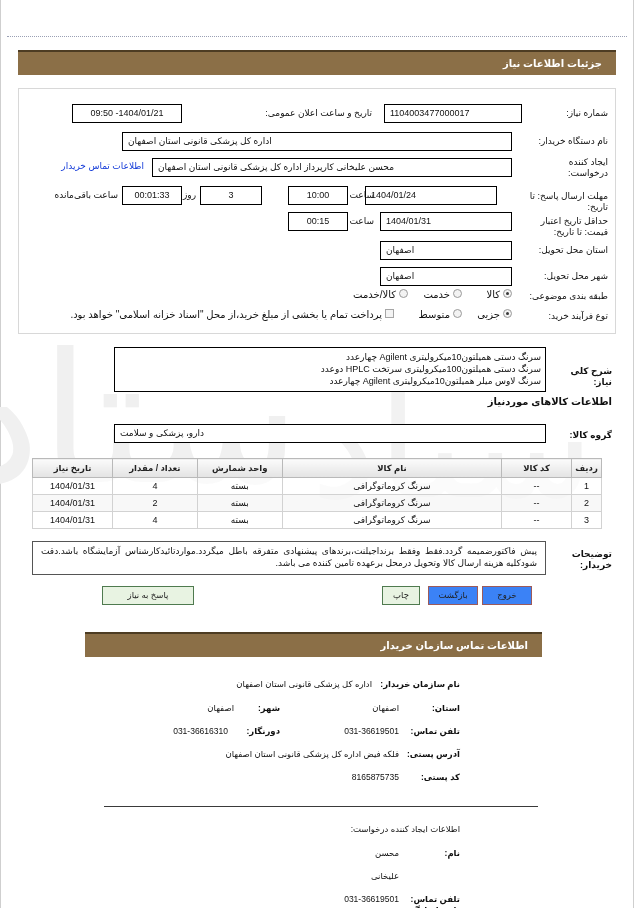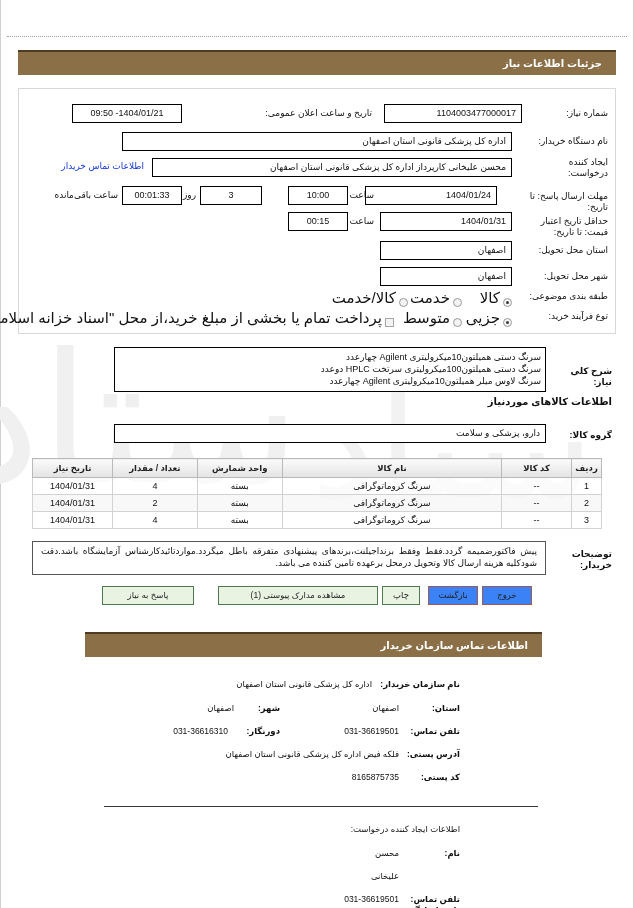--- a/index.html
+++ b/index.html
@@ -103,21 +103,21 @@
     white-space: pre-line;
   }
   .lbl-b { font-weight: bold; }
   .fld {
     position: absolute;
     border: 1px solid #000;
     background: #fff;
     font-size: 9px;
     color: #111;
     padding: 2px 5px 2px 5px;
-    text-align: right;
+    text-align: left;
     line-height: 13px;
     z-index: 4;
     overflow: hidden;
     white-space: nowrap;
   }
   .fld.center { text-align: center; }
   .fld.multi { white-space: pre-line; line-height: 12px; text-align: right; }
   .inline-txt {
     position: absolute;
     font-size: 9px;
@@ -131,23 +131,23 @@
     z-index: 5;
     white-space: nowrap;
     cursor: pointer;
   }
 
   
   .radio-wrap {
     position: absolute;
     z-index: 5;
     display: flex;
-    align-items: flex-end;
+    align-items: flex-start;
     gap: 3px;
-    font-size: 15px;
+    font-size: 10px;
     white-space: nowrap;
   }
   .radio {
     width: 9px; height: 9px;
     border-radius: 50%;
     border: 1px solid #9a9a9a;
     background: #f3f3f3;
     display: inline-block;
     position: relative;
     flex: 0 0 auto;
@@ -369,21 +369,20 @@
         <td>1404/01/31</td>
       </tr>
     </tbody>
   </table>
 
   <div class="lbl lbl-b" style="right:22px; top:549px; width:60px;">توضیحات
 خریدار:</div>
   <div class="fld multi" style="right:88px; top:541px; width:514px; height:34px; padding:3px 8px; border:1px solid #555; text-align:justify;">پیش  فاکتورضمیمه گردد.فقط وفقط  برنداجیلنت،برندهای  پیشنهادی متفرقه باطل   میگردد.مواردتائیدکارشناس آزمایشگاه باشد.دقت  شودکلیه  هزینه ارسال کالا وتحویل  درمحل  برعهده تامین کننده می باشد.</div>
 
   <div class="btn" style="right:440px; top:586px; width:92px;text-align:center;">پاسخ به نیاز</div>
-  <div class="btn" style="right:256px; top:586px; width:160px;">مشاهده مدارک پیوستی (1)</div>
   <div class="btn" style="right:214px; top:586px; width:38px;">چاپ</div>
   <div class="btn red" style="right:156px; top:586px; width:50px;">بازگشت</div>
   <div class="btn red" style="right:102px; top:586px; width:50px;">خروج</div>
 
   <div class="section-bar" style="left:85px; top:632px; width:457px;">اطلاعات تماس سازمان خریدار</div>
 
   <div class="cinfo-lbl" style="right:174px; top:679px;">نام سازمان خریدار:</div>
   <div class="cinfo-val" style="right:262px; top:679px;">اداره کل پزشکی قانونی استان اصفهان</div>
 
   <div class="cinfo-lbl" style="right:174px; top:703px;">استان:</div>

